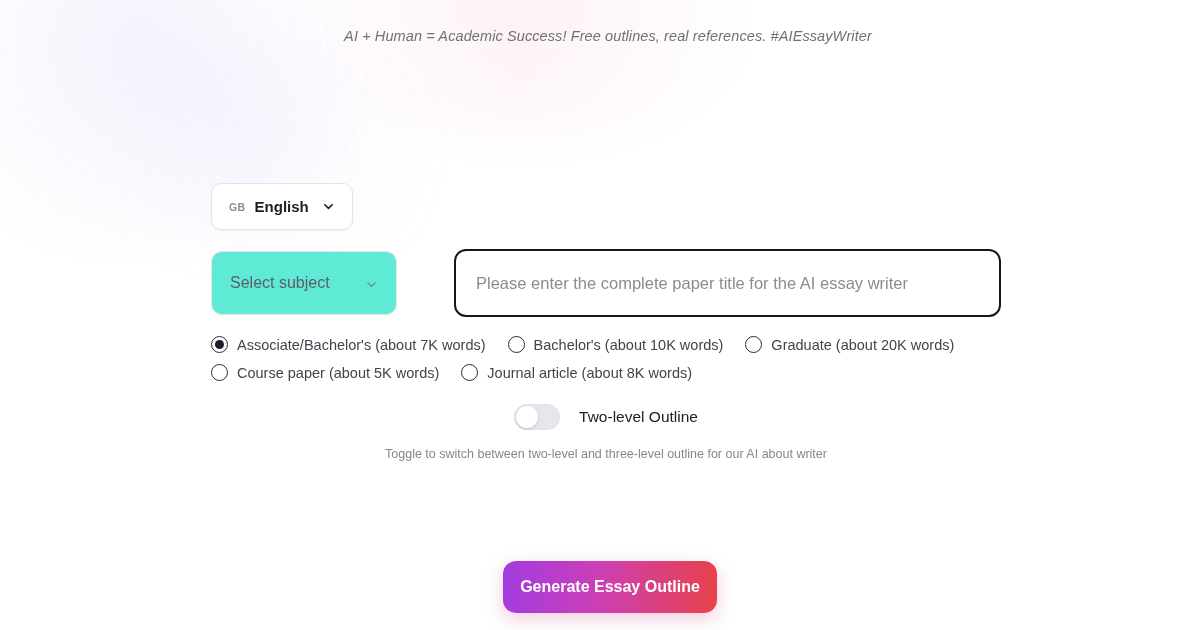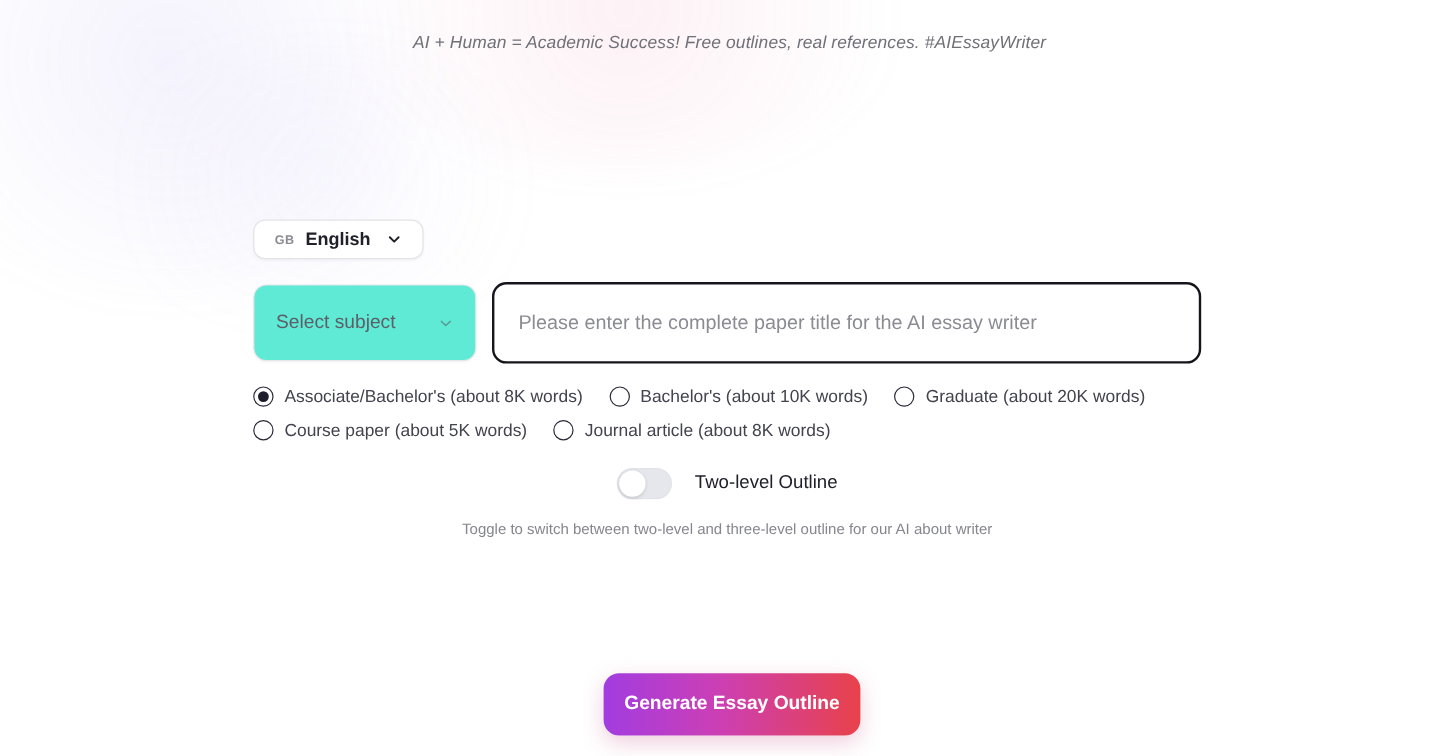--- a/index.html
+++ b/index.html
@@ -93,21 +93,21 @@
     left: 211px;
     top: 219px;
     width: 790px;
   }
 
   
   .lang-pill {
     display: inline-flex;
     align-items: center;
     gap: 9px;
-    height: 33px;
+    height: 47px;
     padding: 0 17px;
     border: 1px solid #e3e3e8;
     border-radius: 10px;
     background: #fff;
     box-shadow: 0 1px 2px rgba(16,24,40,0.04);
     cursor: pointer;
   }
   .lang-code {
     font-size: 10.5px;
     font-weight: bold;
@@ -163,20 +163,21 @@
   .title-field {
     flex: 1;
     height: 68px;
     border: 2px solid #15151c;
     border-radius: 12px;
     background: #fff;
     display: flex;
     align-items: center;
     padding: 0 20px;
     margin-top: -2px;
+    margin-left: 44px;
   }
   .title-field input {
     border: 0;
     outline: 0;
     width: 100%;
     font-family: inherit;
     font-size: 16.5px;
     color: #20202a;
     background: transparent;
   }
@@ -333,21 +334,21 @@
         <input type="text" value="" placeholder="Please enter the complete paper title for the AI essay writer" style="">
       </div>
     </div>
 
     
     <div class="radio-rows">
 
       <div class="radio-row">
         <label class="radio-opt on">
           <span class="radio-dot"></span>
-          <span class="radio-label">Associate/Bachelor's (about 8K words)</span>
+          <span class="radio-label">Associate/Bachelor's (about 7K words)</span>
         </label>
         <label class="radio-opt">
           <span class="radio-dot"></span>
           <span class="radio-label">Bachelor's (about 10K words)</span>
         </label>
         <label class="radio-opt">
           <span class="radio-dot"></span>
           <span class="radio-label">Graduate (about 20K words)</span>
         </label>
       </div>

